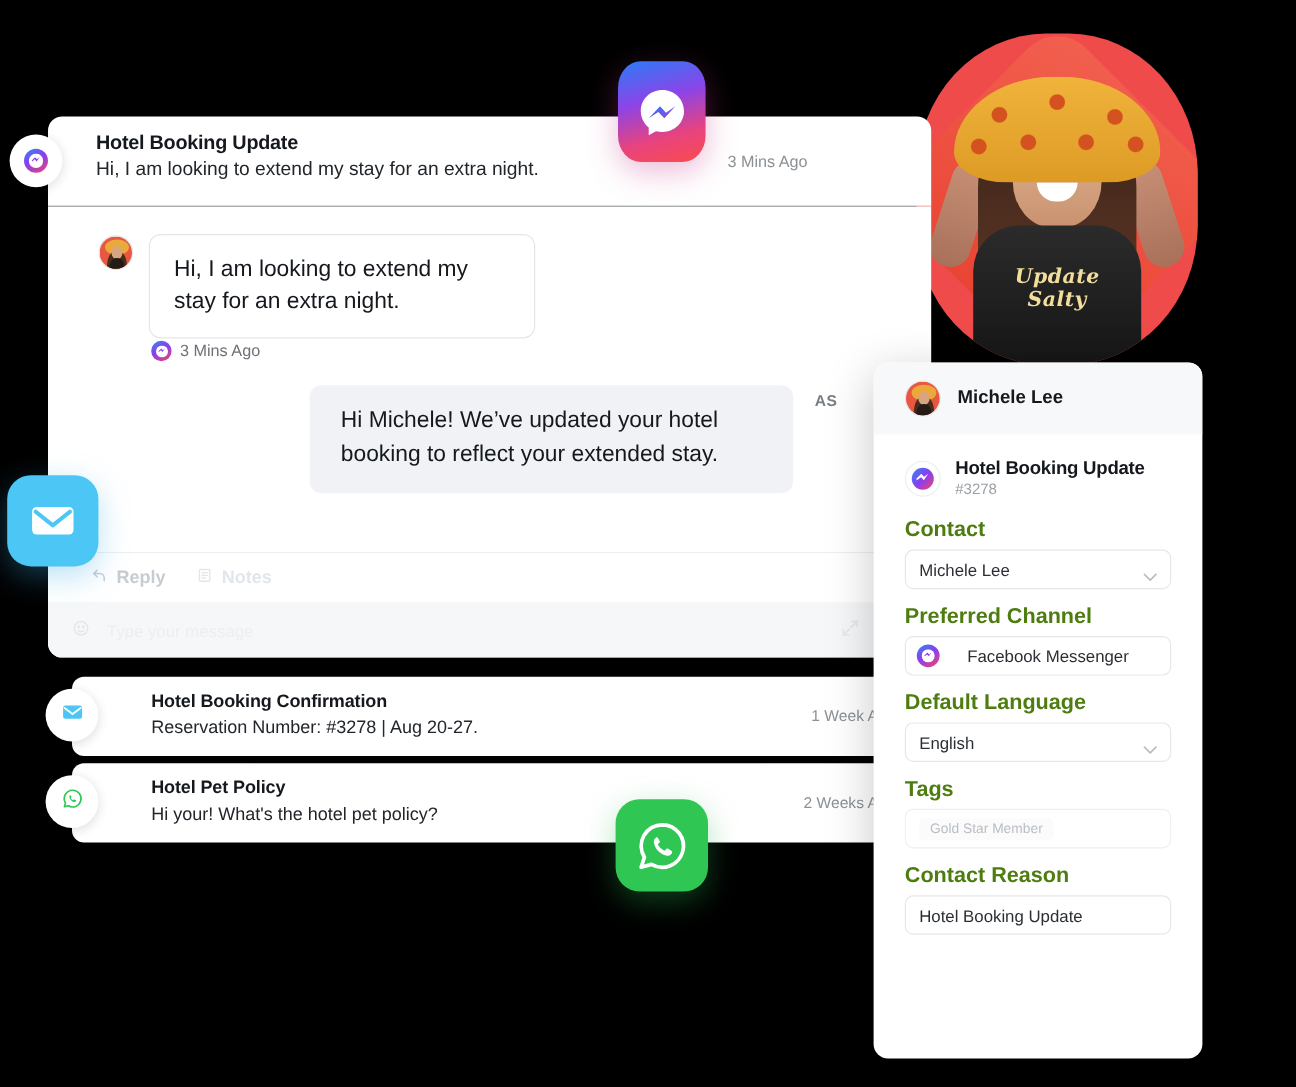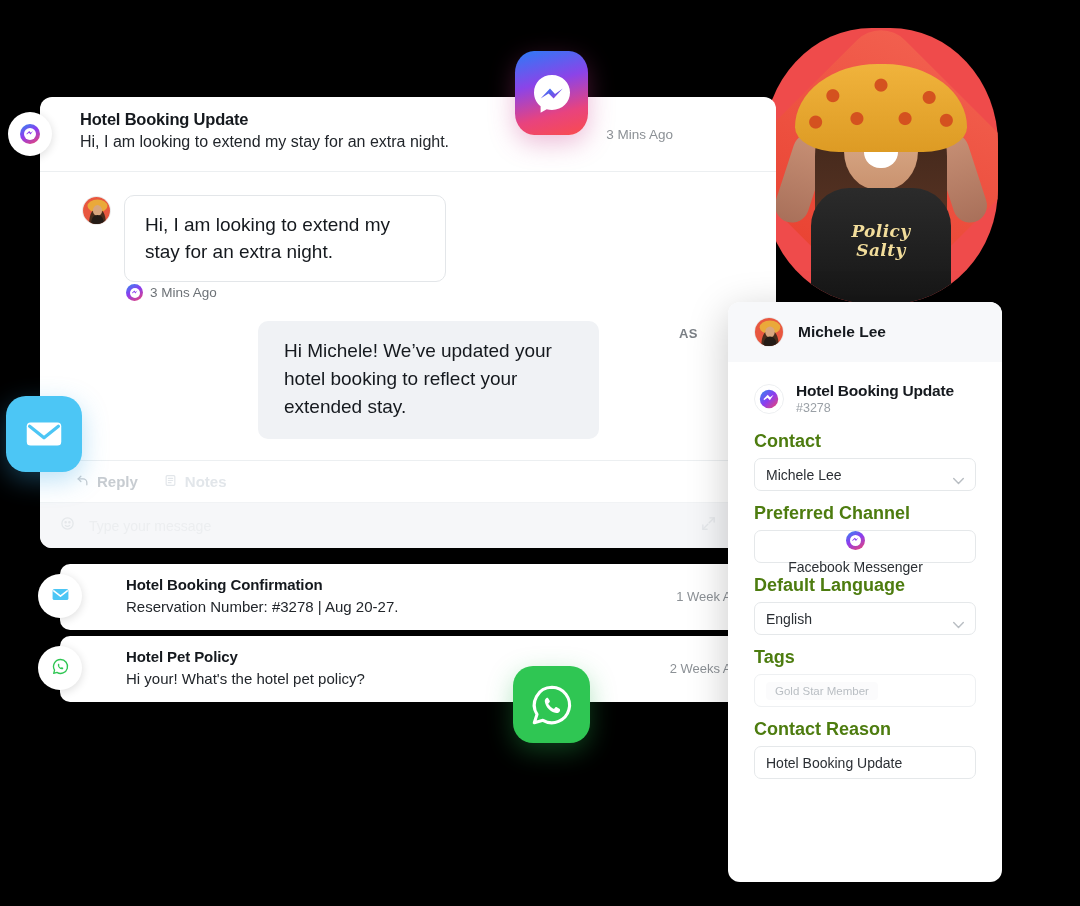--- a/index.html
+++ b/index.html
@@ -153,21 +153,21 @@
     overflow: hidden; border: 1px solid #e6e6e6;
   }
   .meta-in {
     position: absolute; left: 126px; top: 284px;
     display: flex; align-items: center; gap: 7px;
     font-size: 13.5px; color: #6d7277;
   }
 
   .bubble-out {
     position: absolute; left: 258px; top: 321px;
-    width: 341px;
+    width: 403px;
     background: #f0f2f5;
     border-radius: 10px;
     padding: 16px 22px 18px 26px;
     font-size: 19px; line-height: 28px; color: #15191e;
   }
   .out-initials {
     position: absolute; left: 679px; top: 326px;
     font-size: 13px; font-weight: bold; color: #7a7f85;
     letter-spacing: .4px;
   }
@@ -281,21 +281,21 @@
   .field-box {
     position: relative;
     height: 33px;
     border: 1px solid #e5e8ea;
     border-radius: 7px;
     display: flex; align-items: center;
     padding: 0 28px 0 11px;
     font-size: 14px; color: #2b2f34;
     background: #fff;
   }
-  .field-box.with-icon { padding-left: 9px; gap: 9px; flex-direction: column; }
+  .field-box.with-icon { padding-left: 9px; gap: 23px; }
   .field-box .chev {
     position: absolute; right: 10px; top: 50%;
     margin-top: -3px;
   }
   .tag-box {
     height: 33px;
     border: 1px solid #eef0f2;
     border-radius: 7px;
     display: flex; align-items: center;
     padding-left: 11px;
@@ -349,21 +349,21 @@
     <div class="bg-diamond"></div>
     <div class="portrait">
       <div class="p-arm left"></div>
       <div class="p-arm right"></div>
       <div class="p-hair"></div>
       <div class="p-face"></div>
       <div class="p-smile"></div>
       <div class="p-hat"></div>
       <div class="p-shirt">
         <div class="p-shirt-text">
-          <div>Policy</div>
+          <div>Update</div>
           <div>Salty</div>
         </div>
       </div>
     </div>
   </div>
 
   <div class="card" id="header-card">
     <div class="ttl">Hotel Booking Update</div>
     <div class="sub">Hi, I am looking to extend my stay for an extra night.</div>
     <div class="stamp">3 Mins Ago</div>

